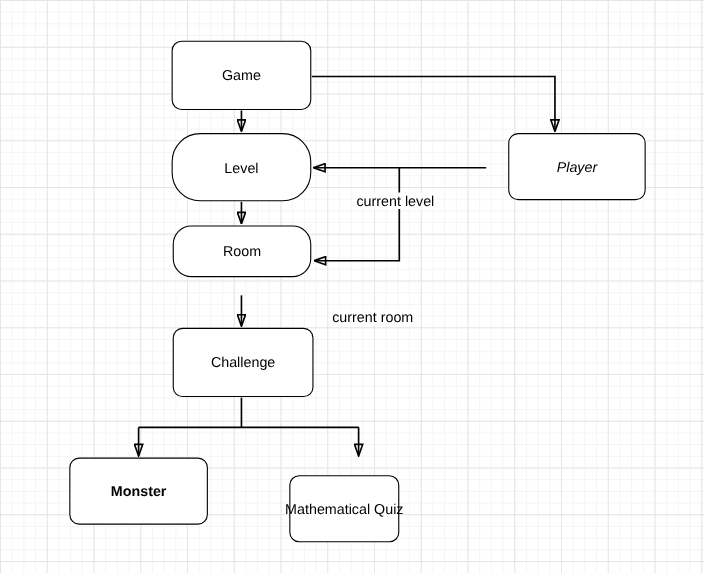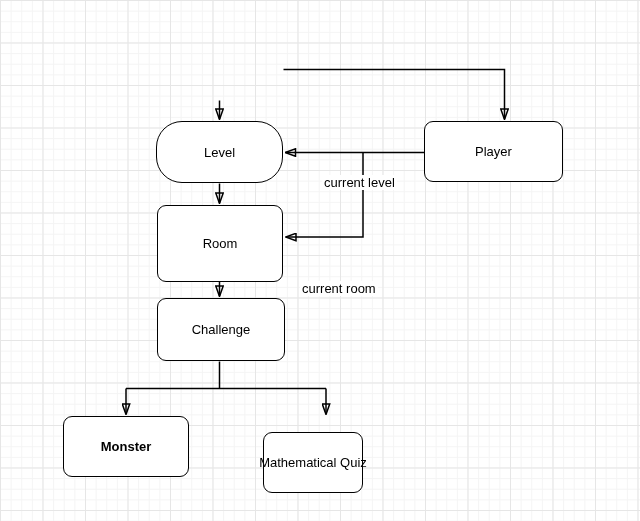--- a/index.html
+++ b/index.html
@@ -42,25 +42,25 @@
     display: flex;
     align-items: center;
     justify-content: center;
     font-size: 13px;
     line-height: 1;
     text-align: center;
     white-space: nowrap;
   }
   #n-game      { left: 156px; top: 37px;  width: 127px; height: 63px; }
   #n-level     { left: 156px; top: 121px; width: 127px; height: 62px; border-radius: 26px; }
-  #n-room      { left: 157px; top: 205px; width: 126px; height: 77px; }
+  #n-room      { left: 157px; top: 205px; width: 126px; height: 47px; border-radius: 17px; }
   #n-challenge { left: 157px; top: 298px; width: 128px; height: 63px; justify-content: center; }
   #n-monster   { left: 63px;  top: 416px; width: 126px; height: 61px; font-weight: bold; }
   #n-quiz      { left: 263px; top: 432px; width: 100px; height: 61px; }
-  #n-player    { left: 424px; top: 121px; width: 139px; height: 61px; }
+  #n-player    { left: 462px; top: 121px; width: 125px; height: 61px; font-style: italic; }
   .edge-label {
     position: absolute;
     font-size: 13px;
     line-height: 1;
     background: #ffffff;
     padding: 1px 2px;
     white-space: nowrap;
     margin-top: 39px;
   }
   #lbl-current-level { left: 322px; top: 136px; }
@@ -91,20 +91,23 @@
     <path d="M219.5 268.5 L219.5 296" marker-end="url(#arrow)"></path>
 
     <path d="M219.5 361.5 L219.5 388.5"></path>
     <path d="M126 388.5 L326 388.5"></path>
 
     <path d="M126 388.5 L126 414" marker-end="url(#arrow)"></path>
 
     <path d="M326 388.5 L326 414" marker-end="url(#arrow)"></path>
   </svg>
 
+  <div class="node" id="n-game">
+    <span>Game</span>
+  </div>
   <div class="node" id="n-level">
     <span>Level</span>
   </div>
   <div class="node" id="n-room">
     <span>Room</span>
   </div>
   <div class="node" id="n-challenge">
     <span>Challenge</span>
   </div>
   <div class="node" id="n-monster">

